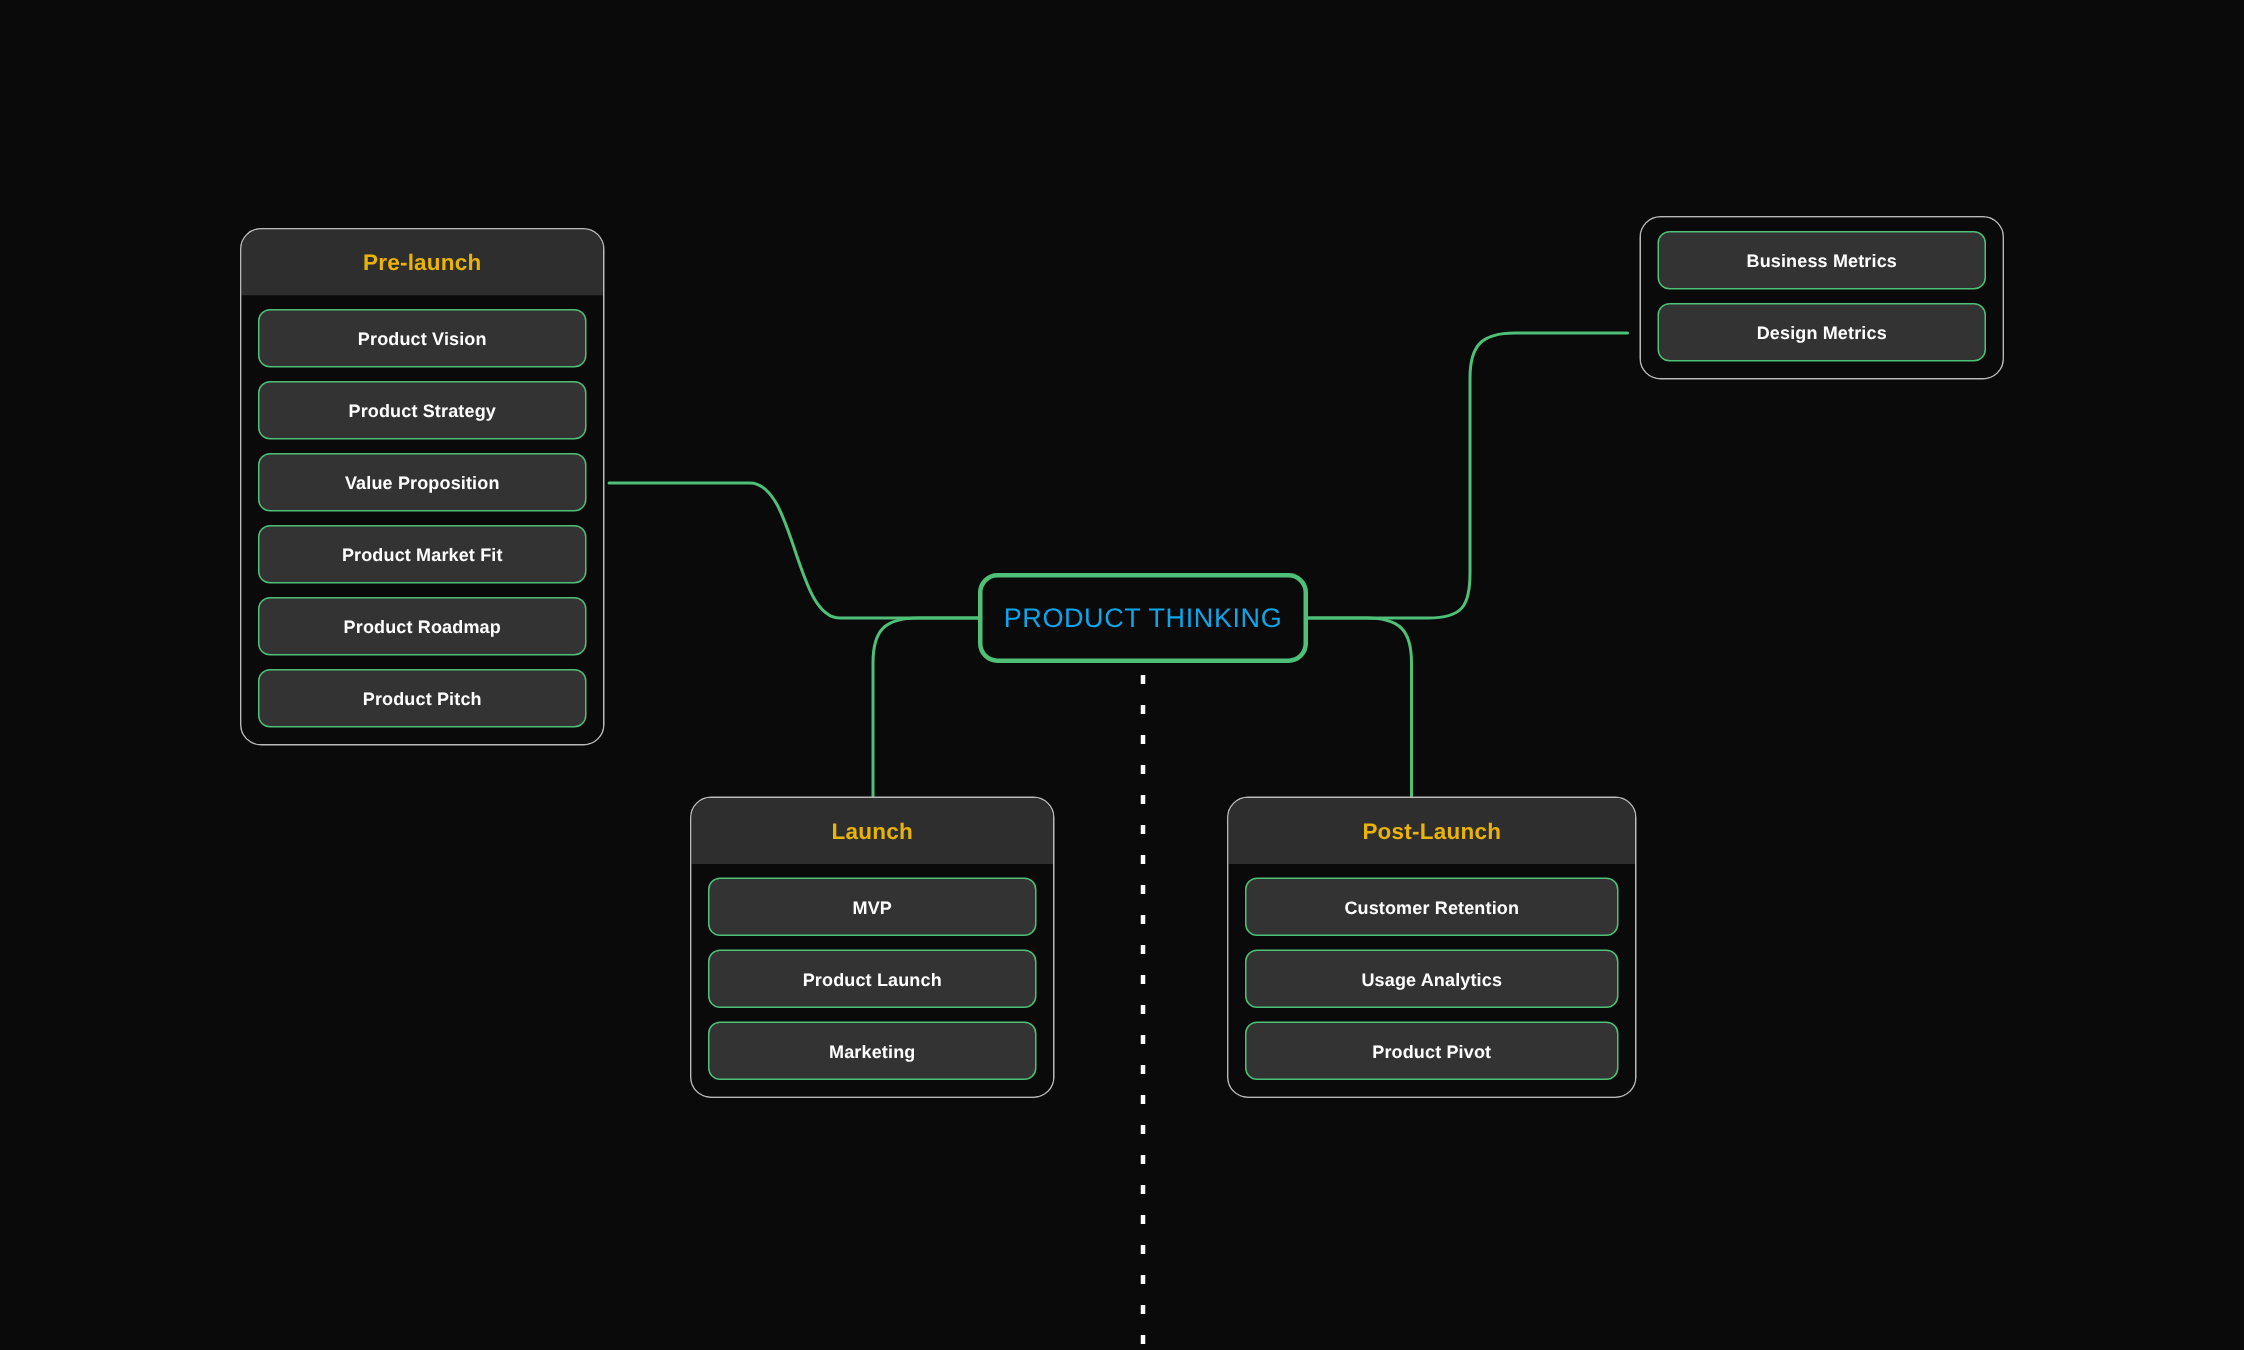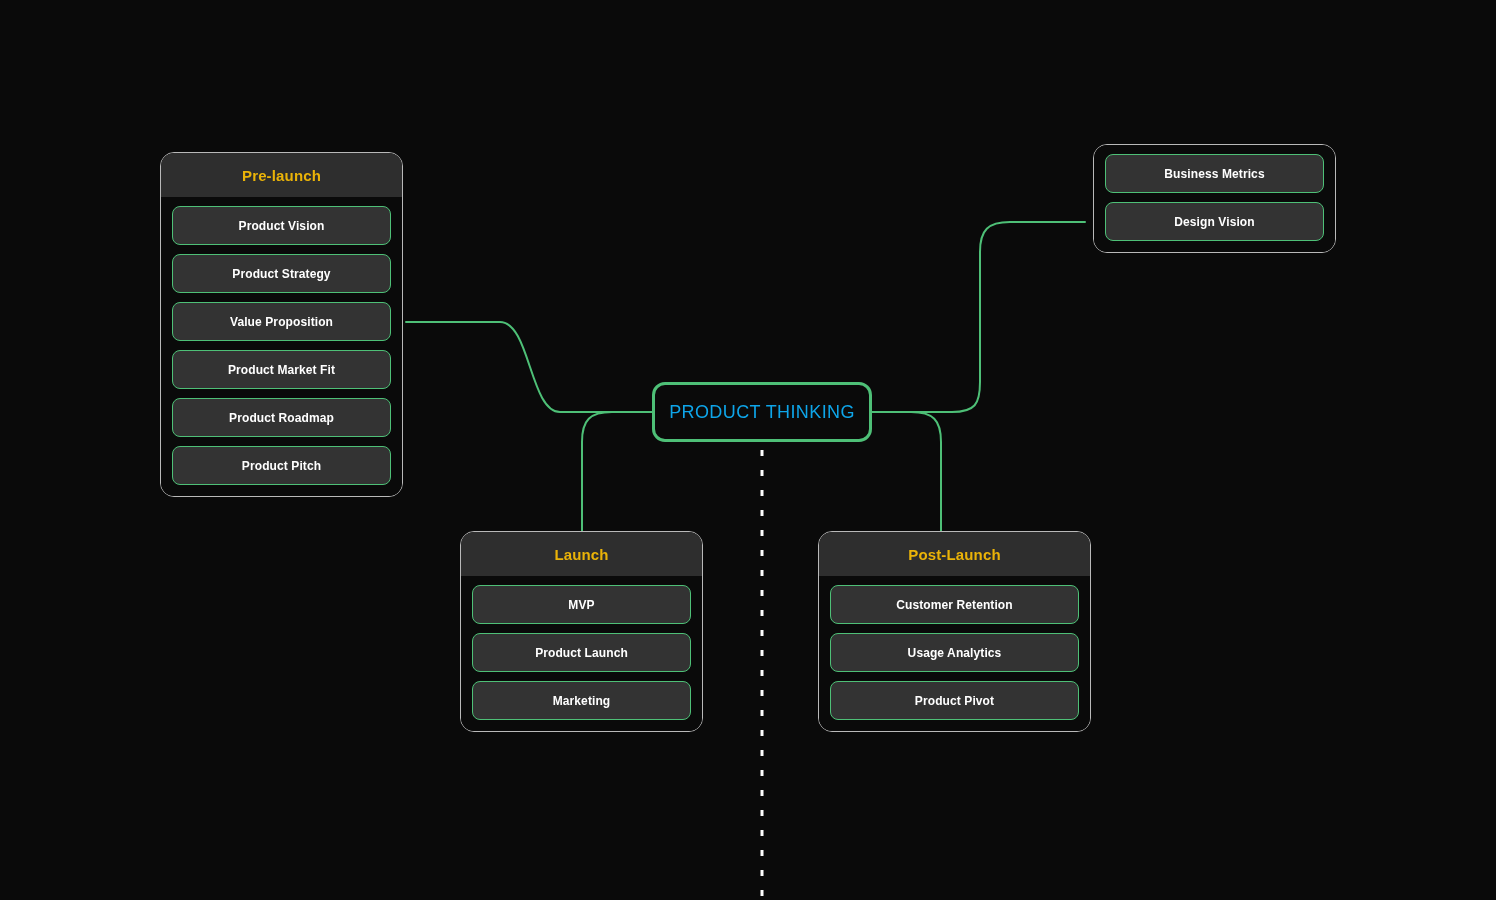--- a/index.html
+++ b/index.html
@@ -138,21 +138,21 @@
       <div class="node-item">Value Proposition</div>
       <div class="node-item">Product Market Fit</div>
       <div class="node-item">Product Roadmap</div>
       <div class="node-item">Product Pitch</div>
     </div>
   </div>
 
   <div class="group" id="group-success">
     <div class="group-body">
       <div class="node-item">Business Metrics</div>
-      <div class="node-item">Design Vision</div>
+      <div class="node-item">Design Metrics</div>
     </div>
   </div>
 
   <div class="group" id="group-launch">
     <div class="group-header">
       <span class="group-title">Launch</span>
     </div>
     <div class="group-body">
       <div class="node-item">MVP</div>
       <div class="node-item">Product Launch</div>

